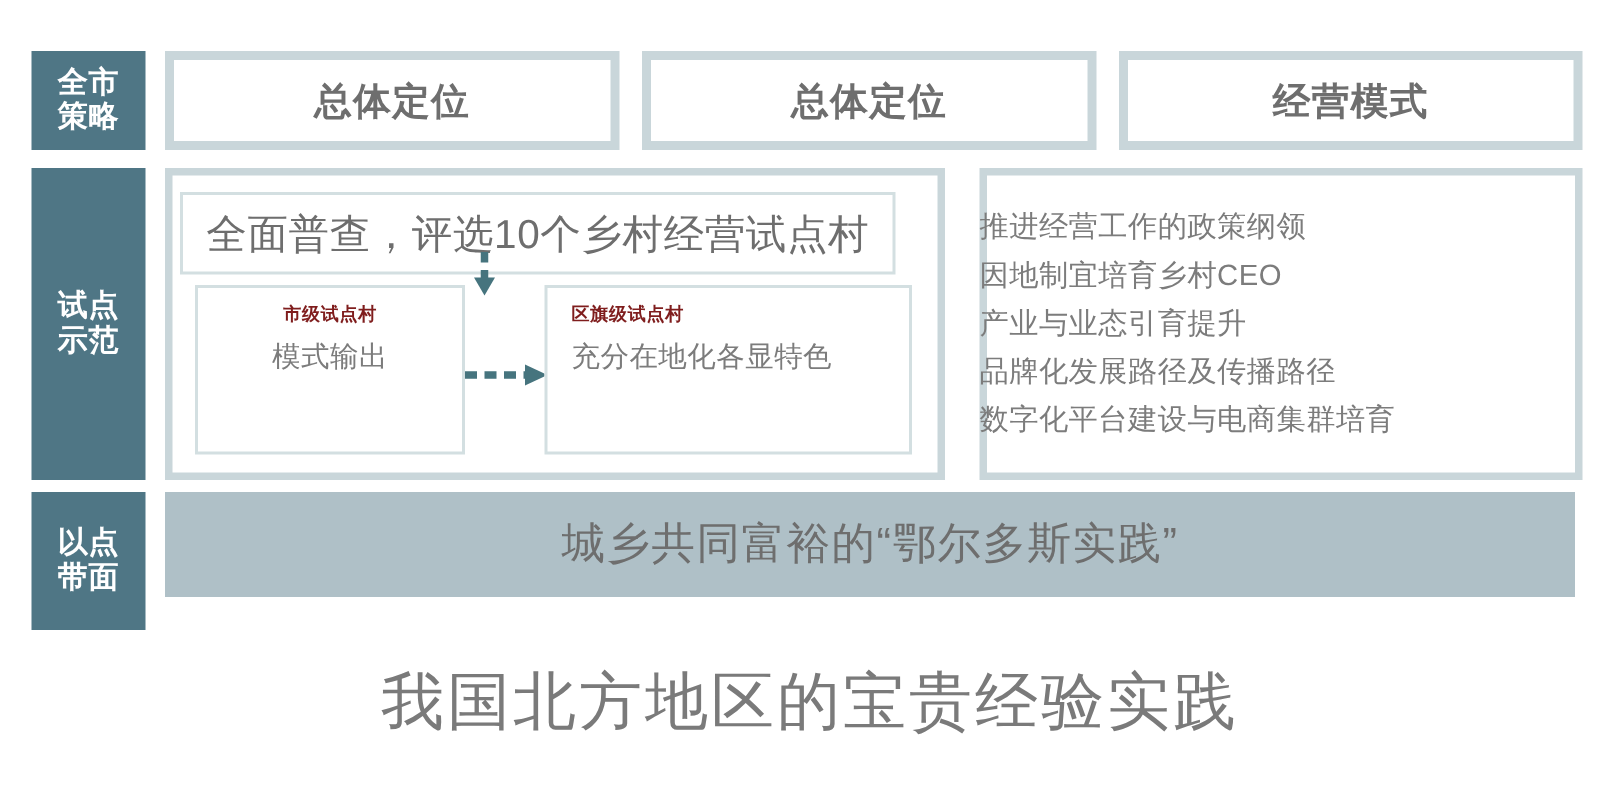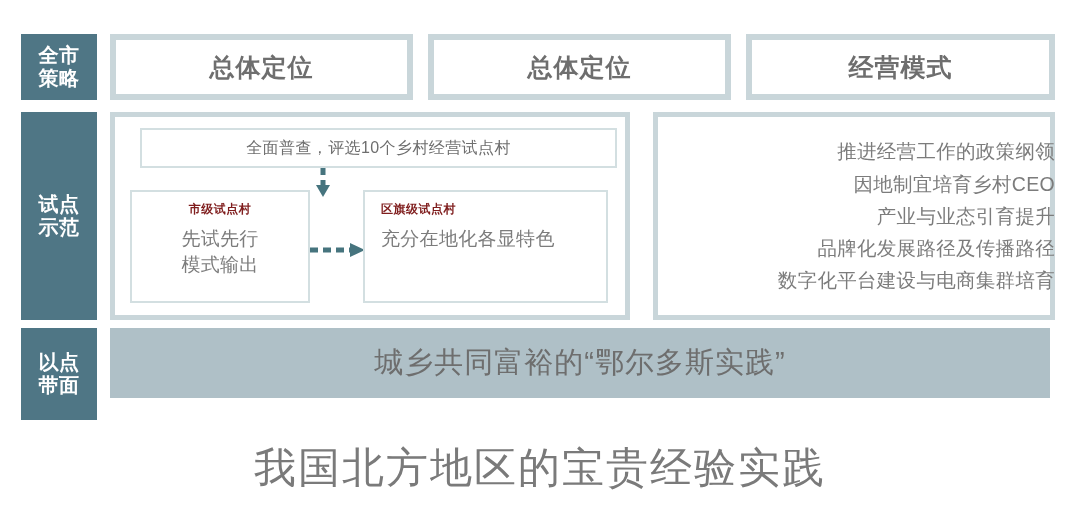--- a/index.html
+++ b/index.html
@@ -71,32 +71,32 @@
     background: #ffffff;
     border: 5px solid #C9D6DA;
     box-sizing: border-box;
   }
   #panel-pilot { left: 110px; width: 520px; }
   #panel-ops   { left: 653px; width: 402px; }
 
   
   #survey-box {
     position: absolute;
-    left: 140px;
+    left: 120px;
     top: 128px;
     width: 477px;
-    height: 40px;
+    height: 55px;
     background: #ffffff;
     border: 2px solid #D3DFE1;
     box-sizing: border-box;
     display: flex;
     align-items: center;
     justify-content: center;
     color: #6E6E6E;
-    font-size: 16px;
+    font-size: 27px;
     letter-spacing: 0.4px;
   }
 
   
   .village-card {
     position: absolute;
     top: 190px;
     height: 113px;
     background: #ffffff;
     border: 2px solid #D3DFE1;
@@ -142,21 +142,21 @@
 
   
   #ops-list {
     position: absolute;
     left: 653px;
     top: 112px;
     width: 402px;
     height: 208px;
     display: flex;
     flex-direction: column;
-    align-items: flex-end;
+    align-items: flex-start;
     justify-content: center;
     gap: 2px;
   }
   #ops-list .ops-line {
     color: #7C7C7C;
     font-size: 19.5px;
     line-height: 1.55;
     letter-spacing: 0.3px;
     white-space: nowrap;
   }
@@ -224,21 +224,20 @@
   </svg>
 
   <svg id="arrow-right" viewBox="0 0 56 20">
     <line x1="0" y1="10" x2="40" y2="10" stroke="#46747E" stroke-width="5" stroke-dasharray="8,5"></line>
     <polygon points="55,10 40,3 40,17" fill="#46747E"></polygon>
   </svg>
 
   <div class="village-card" id="village-city">
     <div class="village-title">市级试点村</div>
     <div class="village-lines">
-      <div>先试先行</div>
       <div>模式输出</div>
     </div>
   </div>
 
   <div class="village-card" id="village-district">
     <div class="village-title">区旗级试点村</div>
     <div class="village-lines">
       <div>充分在地化各显特色</div>
     </div>
   </div>

